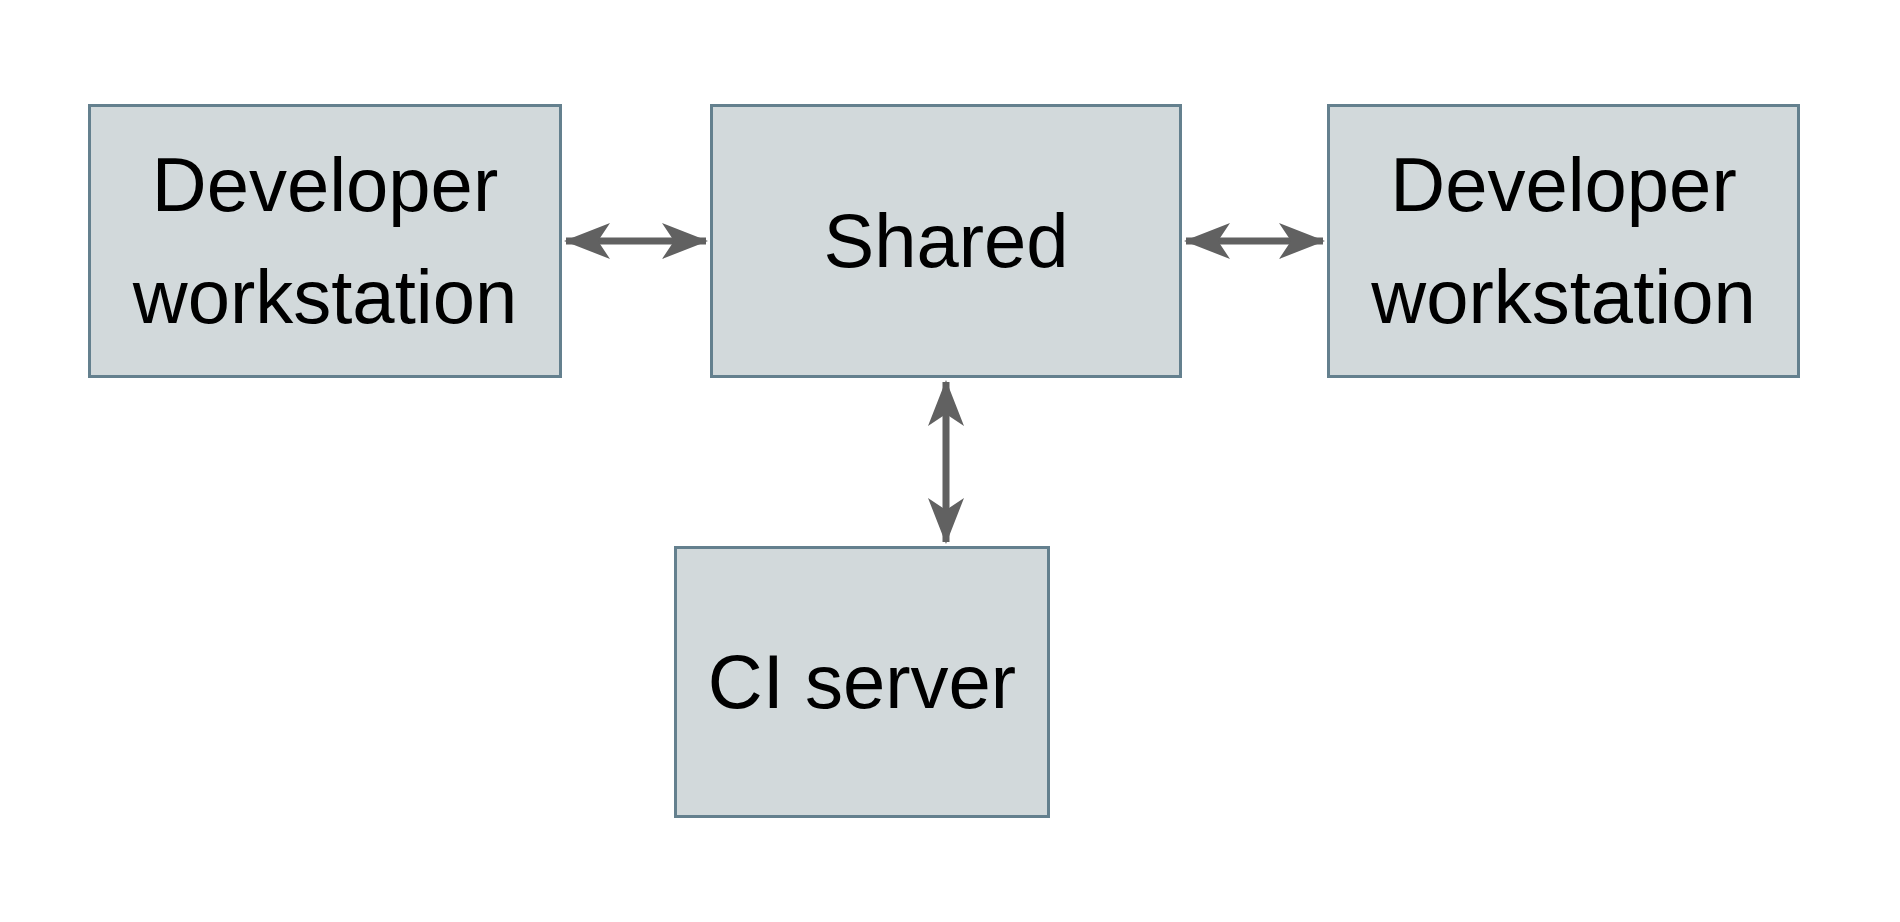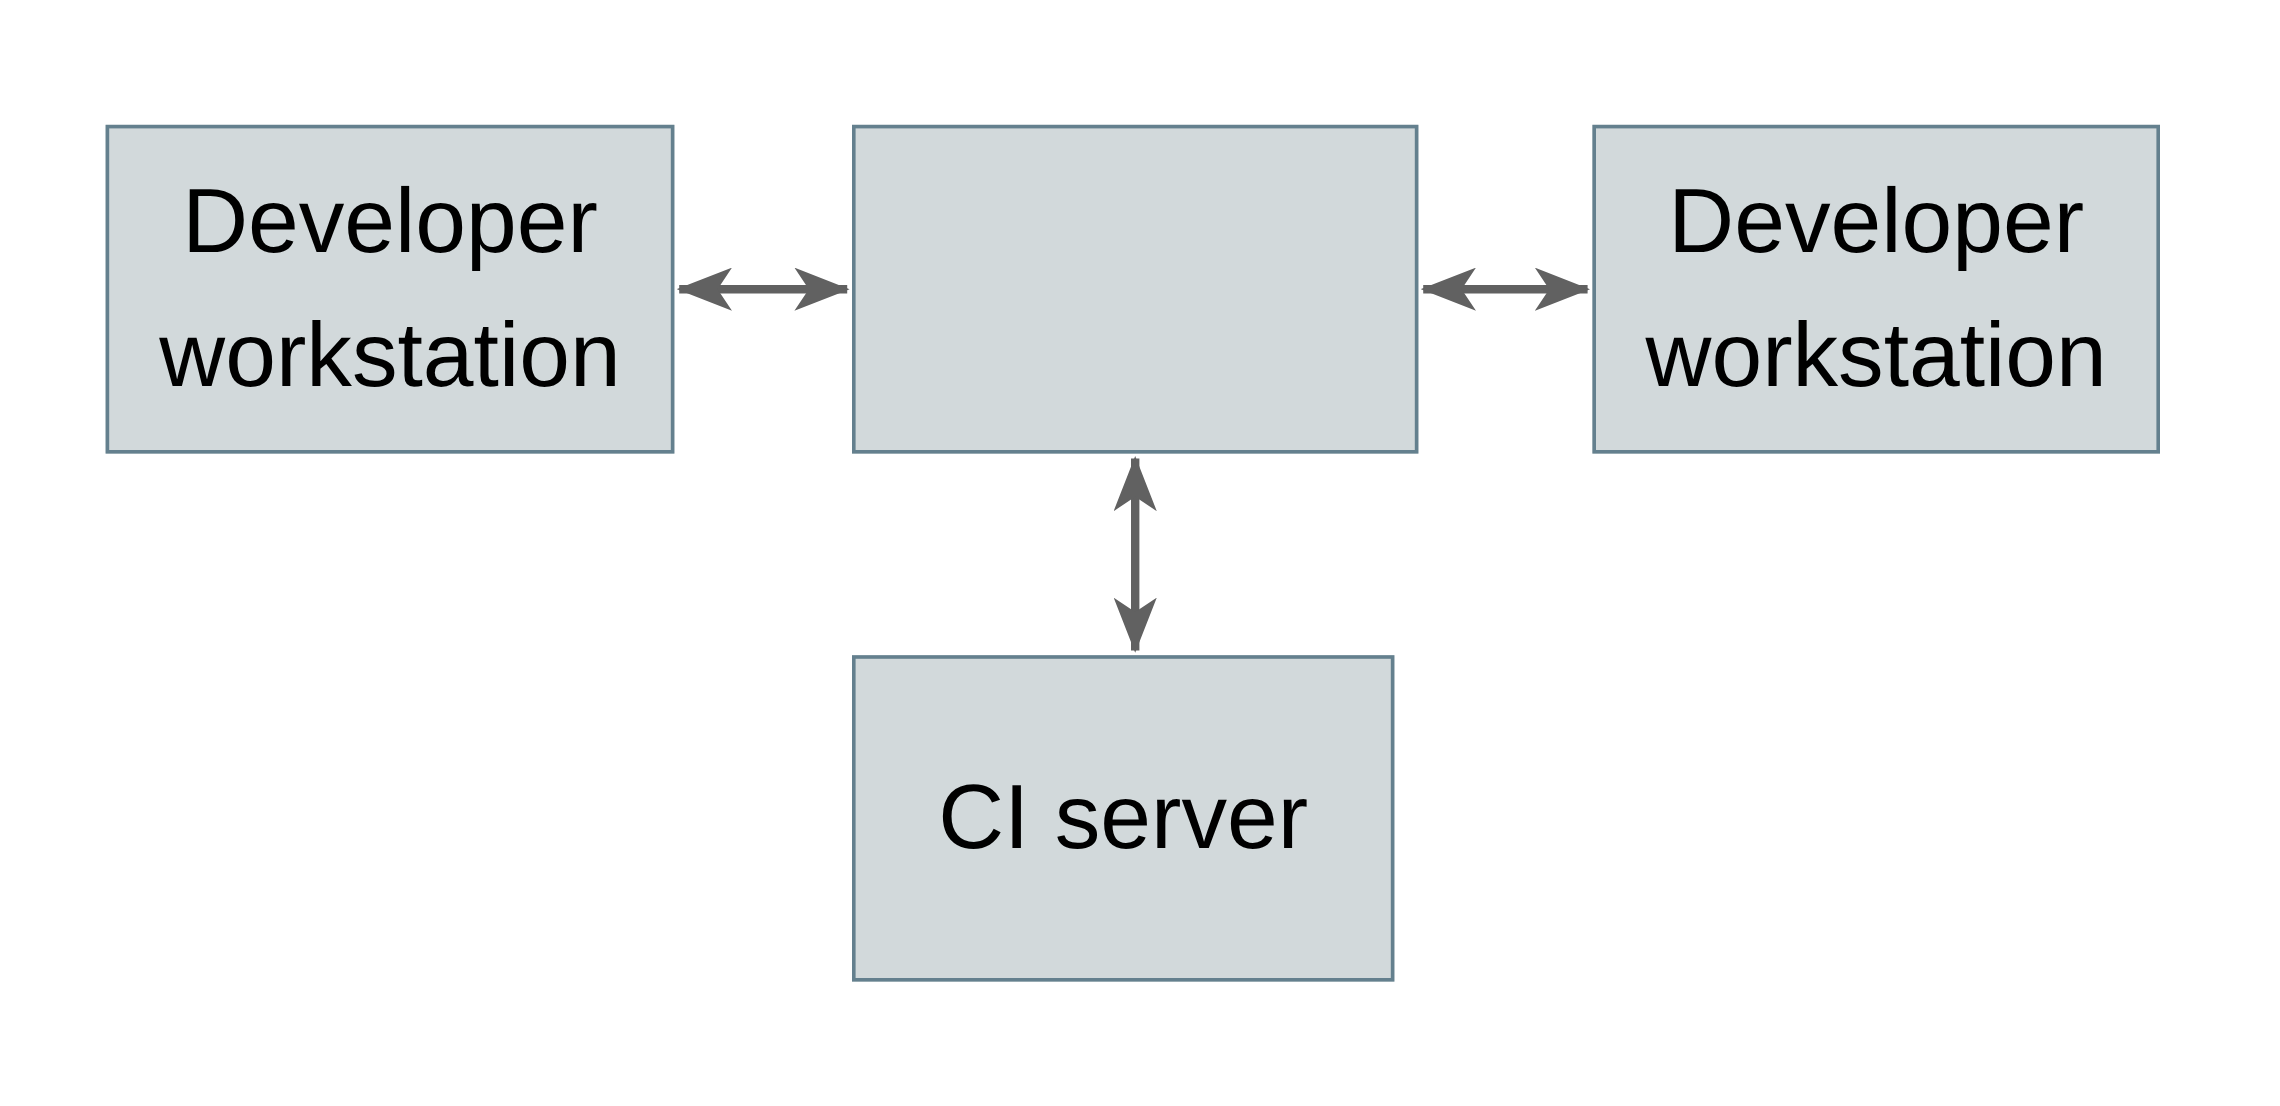--- a/index.html
+++ b/index.html
@@ -30,21 +30,21 @@
     text-align: right;
     color: var(--text);
     font-size: 76px;
     line-height: 1.16;
     letter-spacing: 0px;
     gap: 23px;
   }
   .node-dev-left   { left: 88px;   top: 104px; width: 474px; height: 274px; }
   .node-cache      { left: 710px;  top: 104px; width: 472px; height: 274px; }
   .node-dev-right  { left: 1327px; top: 104px; width: 473px; height: 274px; }
-  .node-ci         { left: 710px;  top: 546px; width: 452px; height: 272px; }
+  .node-ci         { left: 674px;  top: 546px; width: 376px; height: 272px; }
   .arrow-layer {
     position: absolute;
     left: 0; top: 0;
     width: 1900px;
     height: 922px;
     pointer-events: none;
   }
   .arrow-line {
     stroke: var(--arrow);
     stroke-width: 7;
@@ -55,20 +55,21 @@
 <body>
 
 <div class="canvas">
 
   <div class="node node-dev-left">
     <span>Developer</span>
     <span>workstation</span>
   </div>
 
   <div class="node node-cache">
+    <span>Shared</span>
   </div>
 
   <div class="node node-dev-right">
     <span>Developer</span>
     <span>workstation</span>
   </div>
 
   <div class="node node-ci">
     <span>CI server</span>
   </div>

